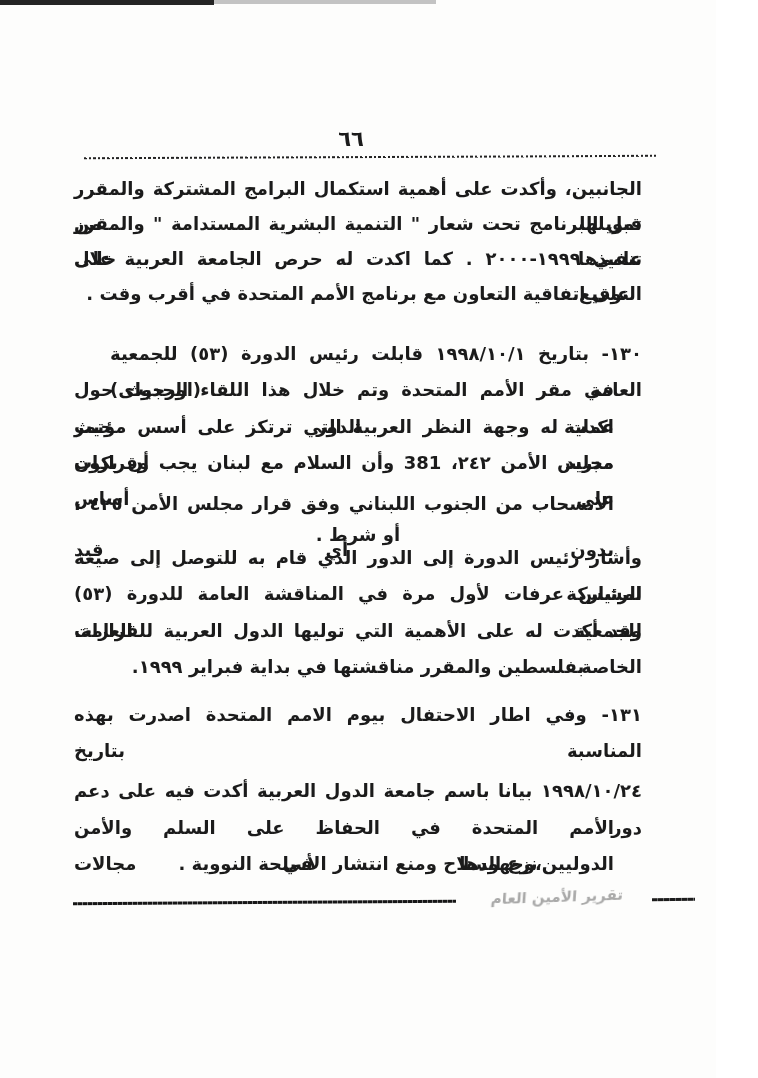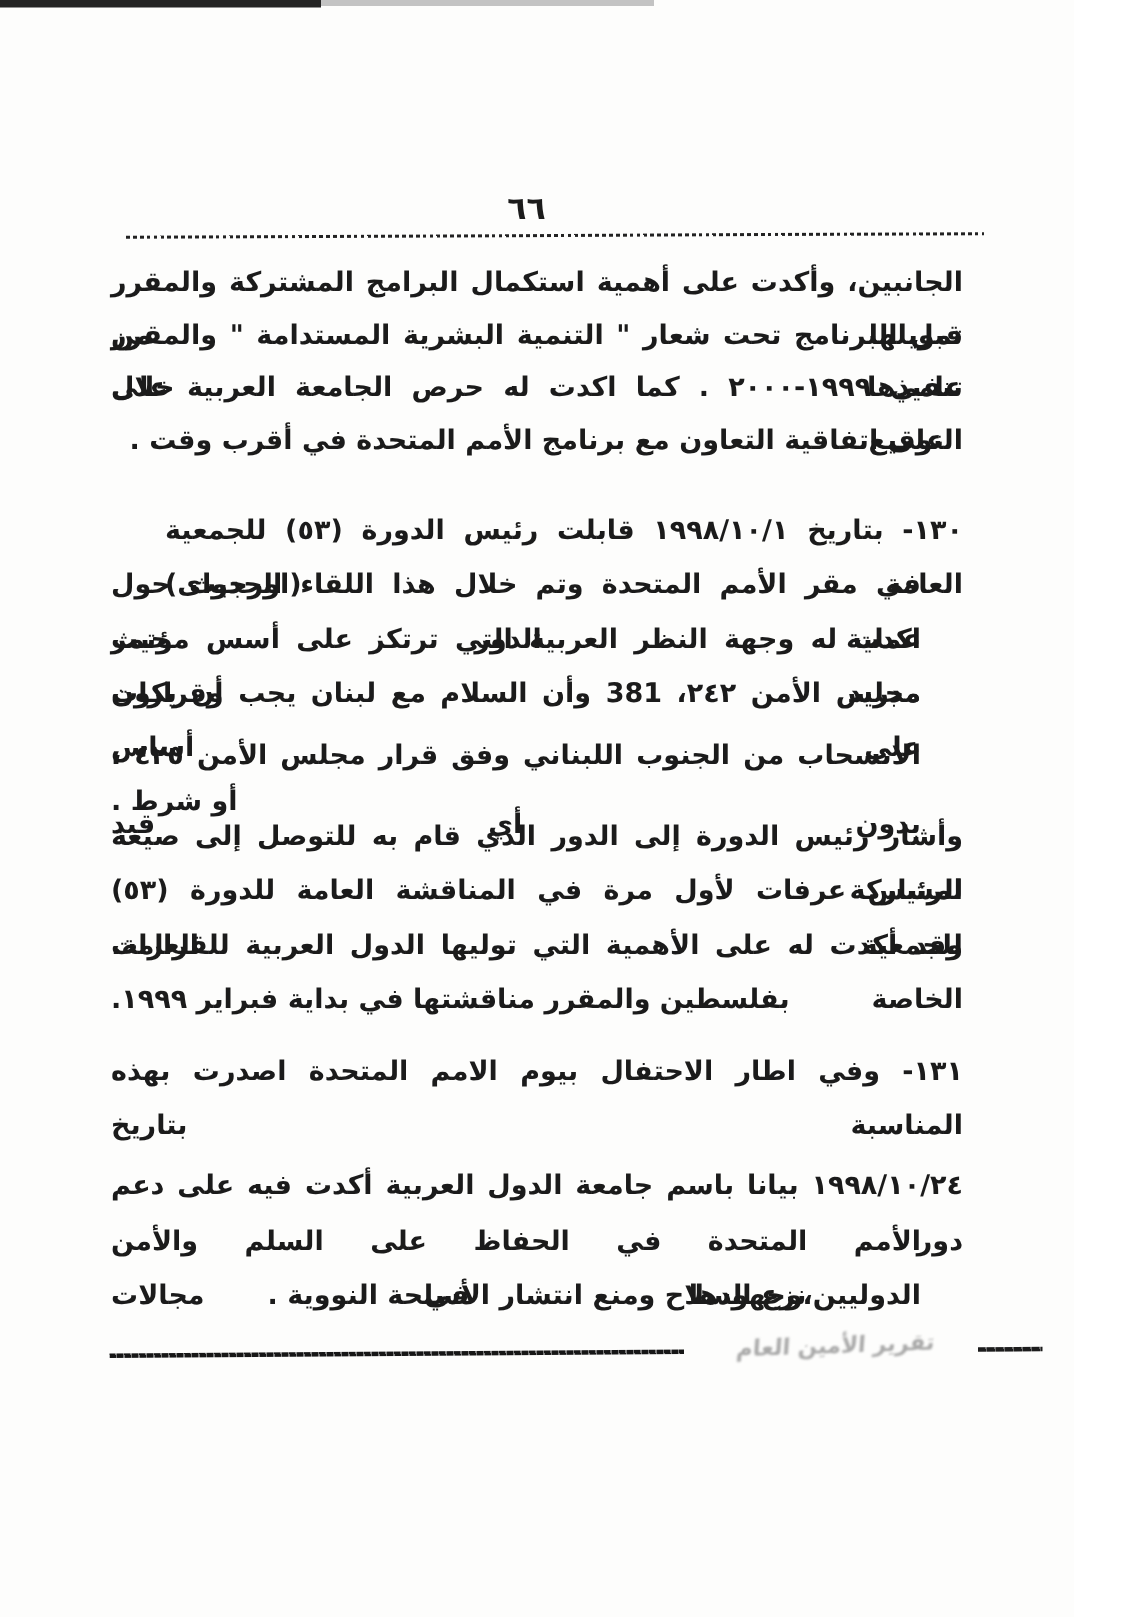--- a/index.html
+++ b/index.html
@@ -30,21 +30,21 @@
   
   .block{position:absolute; left:74px; right:74px;}
   .line{
     direction:rtl; unicode-bidi:embed; display:block;
     font-size:18px; font-weight:700;
     text-align:justify; text-align-last:justify;
     white-space:normal; color:var(--ink);
   }
   .block.hang .line.cont{padding-right:28px;}
   .line.flush{padding-right:0 !important;margin-top:40px;}
-  .line.last{text-align:left; text-align-last:auto;}
+  .line.last{text-align:center; text-align-last:auto;}
   .block.center-last .line.last{text-align:center; text-align-last:center;}
   
   .footer-rule-long{
     position:absolute; top:901px; left:73px; width:383px; height:3px;
     background:repeating-linear-gradient(to right, #161616 0 4px, #7a7a7a 4px 5px);
     transform:rotate(-0.4deg);
   }
   .footer-title{
     position:absolute; top:888px; left:466px; width:182px;
     direction:rtl; text-align:center;

